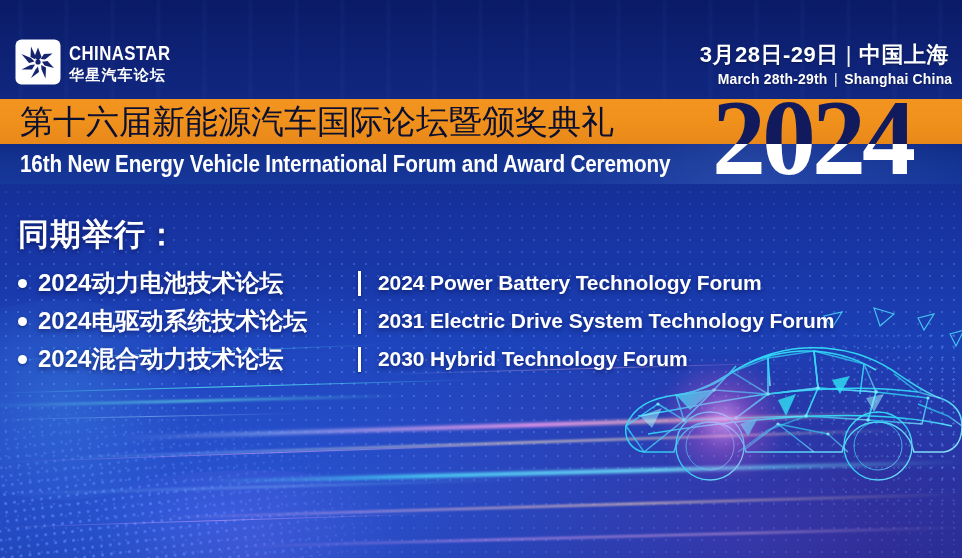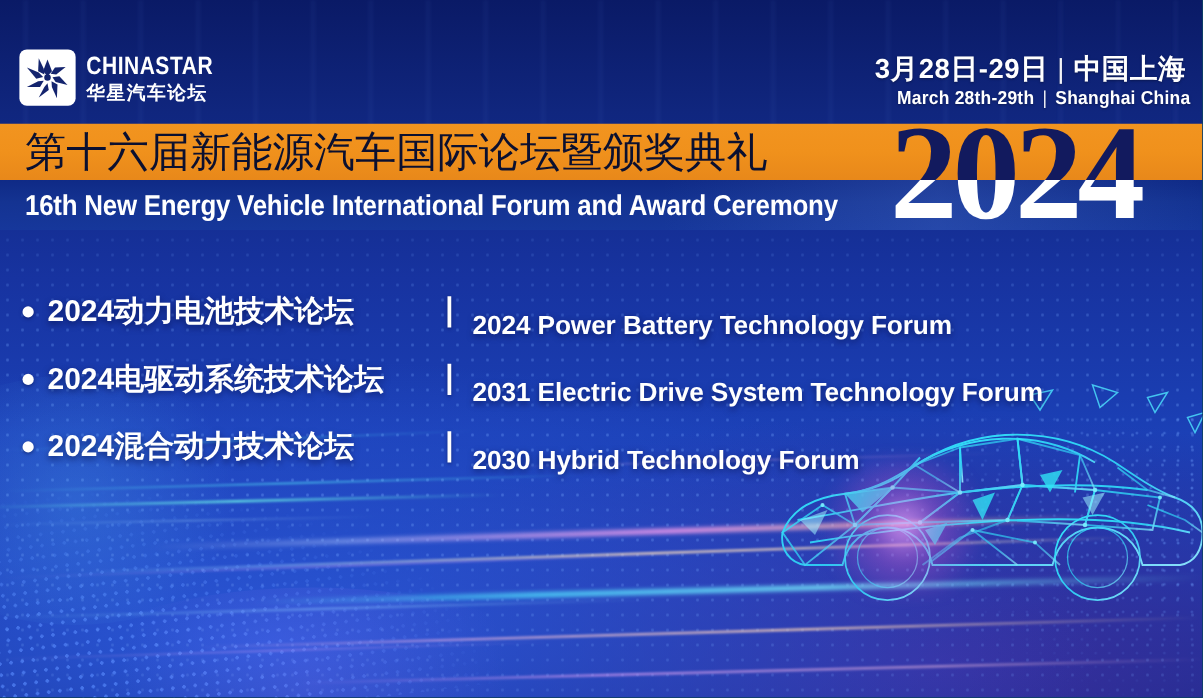--- a/index.html
+++ b/index.html
@@ -1,19 +1,19 @@
 <!DOCTYPE html>
 <html><head>
 <meta charset="utf-8">
 <title>Event Banner</title>
 <style>
   html,body{margin:0;padding:0;background:#0a1b5e;}
   body{font-family:"Liberation Sans","DejaVu Sans",sans-serif;}
 
-  .stage{position:relative;width:962px;height:558px;overflow:hidden;background:#0f766e;}
+  .stage{position:relative;width:962px;height:558px;overflow:hidden;background:#be185d;}
 
   
   .bg-base{position:absolute;inset:0;
     background:
       radial-gradient(120% 70% at 22% 92%, #2b57d8 0%, rgba(43,87,216,0) 58%),
       radial-gradient(90% 60% at 78% 95%, #3a2f9e 0%, rgba(58,47,158,0) 60%),
       linear-gradient(180deg,#0a1a66 0%, #10267e 16%, #1733a0 40%, #1b40b6 62%, #1a3cae 80%, #132a86 100%);
   }
   .bg-vstreaks{position:absolute;left:0;top:0;width:100%;height:150px;
     background:repeating-linear-gradient(90deg,
@@ -101,21 +101,21 @@
   .f-cn{font-size:24px;font-weight:bold;letter-spacing:0px;white-space:nowrap;
     text-shadow:0 2px 5px rgba(0,10,60,.55);
     font-family:"Liberation Sans","DejaVu Sans",sans-serif;}
   .f-div{width:3px;height:25px;background:#fff;margin:0 0 0 0;flex:0 0 auto;
     box-shadow:0 1px 3px rgba(0,10,60,.5);}
   .f-en{font-size:21px;font-weight:bold;white-space:nowrap;letter-spacing:-.1px;
     transform:scaleX(.93);transform-origin:left center;
     text-shadow:0 2px 5px rgba(0,10,60,.55);font-family:"Liberation Sans",sans-serif;}
   .col-cn{width:302px;flex:0 0 auto;}
   .col-div{width:38px;flex:0 0 auto;display:flex;justify-content:center;}
-  .col-en{flex:1 1 auto;margin-top:24px;}
+  .col-en{flex:1 1 auto;}
 </style>
 </head>
 <body>
 
 <div class="stage">
 
   <div class="bg-base"></div>
   <div class="bg-vstreaks"></div>
   <div class="bg-dots"></div>
   <div class="bg-wave"></div>
@@ -277,20 +277,21 @@
       <g clip-path="url(#clipBot)">
         <text x="0" y="86" font-family="'Liberation Serif','DejaVu Serif',serif" font-size="108" font-weight="bold" fill="#ffffff" letter-spacing="-4">2024</text>
       </g>
     </svg>
   </div>
 
   <div class="title-cn">第十六届新能源汽车国际论坛暨颁奖典礼</div>
   <div class="title-en">16th New Energy Vehicle International Forum and Award Ceremony</div>
 
   <div class="concurrent">
+    <div class="conc-head">同期举行：</div>
     <div class="flist">
 
       <div class="frow">
         <span class="bullet"></span>
         <span class="col-cn"><span class="f-cn">2024动力电池技术论坛</span></span>
         <span class="col-div">
             <span class="f-div"></span>
           </span>
         <span class="col-en"><span class="f-en">2024 Power Battery Technology Forum</span></span>
       </div>

